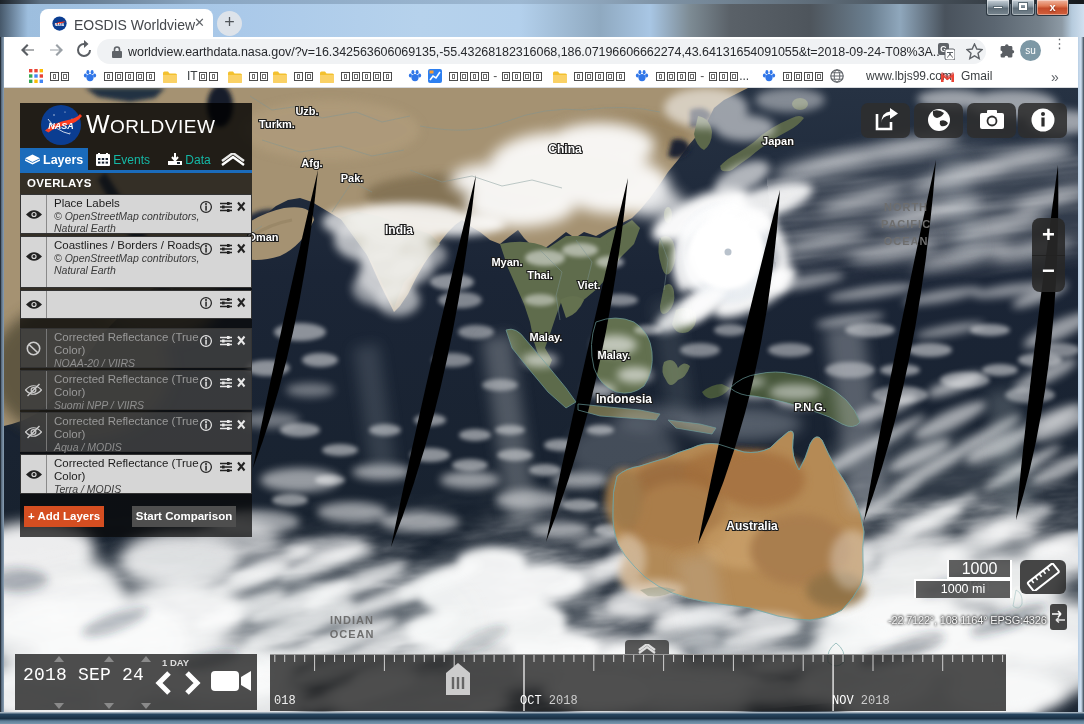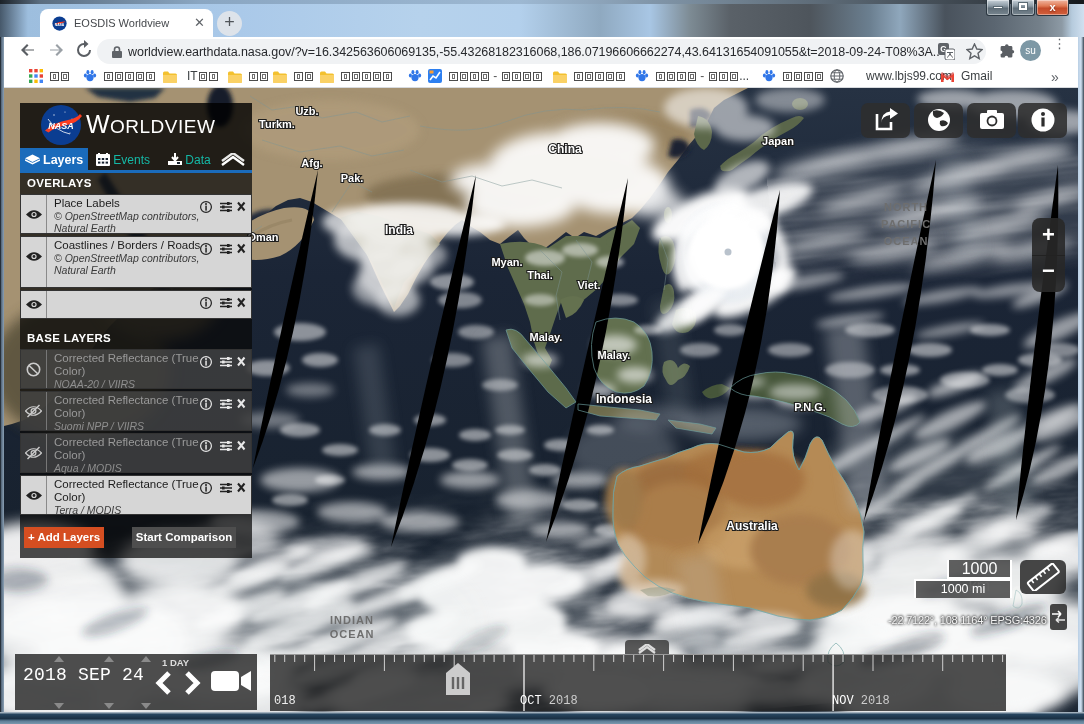--- a/index.html
+++ b/index.html
@@ -2,21 +2,21 @@
 <html><head><meta charset="utf-8"><style>
 *{margin:0;padding:0;box-sizing:border-box}
 html,body{width:1084px;height:724px;overflow:hidden;font-family:"Liberation Sans",sans-serif}
 #win{position:relative;width:1084px;height:724px;background:#222}
 
 #tabbar{position:absolute;left:0;top:0;width:1084px;height:37px;
 background:linear-gradient(90deg,#46586a 0,#9dbede 28px,#aac9e9 240px,#b6d2ec 420px,#b3d0ec 520px,#8fa9c0 600px,#a8c6e4 650px,#7d8b94 690px,#5a6168 730px,#4e555c 810px,#6b7f90 870px,#8fa7bc 900px,#49525c 945px,#5b6671 995px,#74808a 1040px,#8d9aa5 1062px,#b6cbdd 1072px,#d0e0f0 1084px)}
 #tabbar:before{content:"";position:absolute;left:0;top:0;width:1084px;height:4px;background:linear-gradient(90deg,#1c2228,#5a6d80 40px,#8aa6c2 200px,#9db8d2 520px,#6a7a88 760px,#3a424a 980px,#14181c)}
 #tab{position:absolute;left:40px;top:9px;width:173px;height:28px;background:#fff;border-radius:8px 8px 0 0}
 #tab .fav{position:absolute;left:12px;top:7px;width:15px;height:15px}
-#tab .ttl{position:absolute;left:34px;top:7.5px;font-size:11px;color:#45484c;white-space:nowrap}
+#tab .ttl{position:absolute;left:34px;top:7.5px;font-size:14px;color:#45484c;white-space:nowrap}
 #tab .cls{position:absolute;right:8px;top:6px;font-size:13px;color:#5f6368}
 #newtab{position:absolute;left:217px;top:11px;width:25px;height:25px;border-radius:50%;background:#dde3ea;color:#50555a;font-size:18px;line-height:23px;text-align:center}
 
 #wbtns{position:absolute;right:15px;top:0;height:16px}
 .wb{display:inline-block;vertical-align:top;height:16px;border:1px solid #2a3640;border-top:none;border-radius:0 0 3px 3px;background:linear-gradient(#c8d2da,#8b99a4 40%,#5f6d78 55%,#78868f);box-shadow:inset 0 0 0 1px rgba(255,255,255,.4);color:#fff;text-align:center;font-size:8px;line-height:13px;margin-left:1px}
 #wmin{width:24px}#wmax{width:24px}
 #wcls{width:33px;background:linear-gradient(#f0b5a0,#e07a55 40%,#c44b2a 55%,#d2603c)}
 
 #toolbar{position:absolute;left:4px;top:37px;width:1074px;height:29px;background:#fff}
 .navic{position:absolute;top:3px;color:#5f6368}
@@ -838,21 +838,20 @@
                 </g>
                 <g fill="#222">
                   <rect x="27" y="1" width="2.6" height="3"></rect>
                   <rect x="22" y="4.5" width="2.6" height="3"></rect>
                   <rect x="27" y="8" width="2.6" height="3"></rect>
                 </g>
                 <path d="M38 1.5 L44.5 9.5 M44.5 1.5 L38 9.5" stroke="#222" stroke-width="2"></path>
               </svg></div>
       </div>
       <div style="height:7px"></div>
-      <div class="seclbl">BASE LAYERS</div>
       <div class="litem ghost" style="height:40px">
         <div class="eye"><svg width="15" height="15" viewBox="0 0 15 15" style="margin-top:12px">
                 <circle cx="7.5" cy="7.5" r="6.2" fill="none" stroke="#ccc" stroke-width="1.6"></circle>
                 <path d="M3 3.5 L12 12" stroke="#ccc" stroke-width="1.6"></path>
               </svg></div>
         <div class="cont">
               <div class="t1">Corrected Reflectance (True Color)</div>
               <div class="t2">NOAA-20 / VIIRS</div>
             </div>
         <div class="licons"><svg width="46" height="12" viewBox="0 0 46 12">

